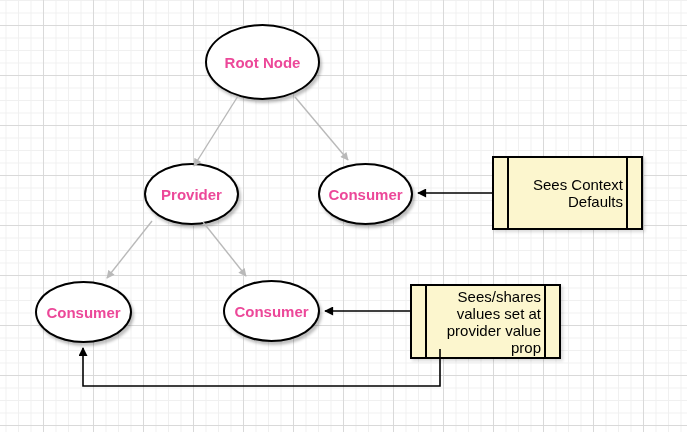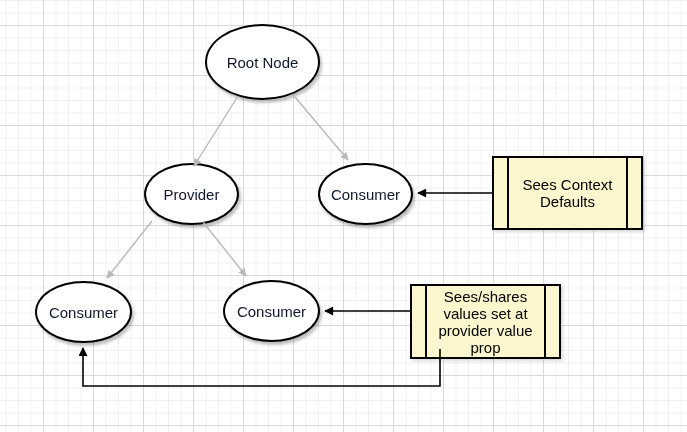--- a/index.html
+++ b/index.html
@@ -18,23 +18,24 @@
     background-position:43px 0,0 25px,5.5px 0,0 0;
   }
   .edges{position:absolute;left:0;top:0;width:687px;height:432px;pointer-events:none;z-index:3;}
   .node{
     position:absolute;
     box-sizing:border-box;
     background:#ffffff;
     border:2px solid #000000;
     border-radius:50%;
     display:flex;align-items:center;justify-content:center;
-    font-size:15px;color:#0f172a;text-align:center;
+    font-size:15px;color:#ec4899;text-align:center;
     box-shadow:2px 3px 3px rgba(0,0,0,0.25);
     z-index:2;
+    font-weight:bold;
   }
   .node-root{left:205px;top:24px;width:115px;height:76px;}
   .node-provider{left:144px;top:163px;width:95px;height:62px;}
   .node-consumer-mid{left:318px;top:163px;width:95px;height:62px;}
   .node-consumer-bl{left:35px;top:281px;width:97px;height:62px;}
   .node-consumer-bm{left:223px;top:280px;width:97px;height:62px;}
   .note{
     position:absolute;
     box-sizing:border-box;
     background:#fcf6ce;
@@ -43,21 +44,21 @@
     z-index:2;
   }
   .note-1{left:492px;top:156px;width:151px;height:74px;}
   .note-2{left:410px;top:274px;width:151px;height:75px;margin-top:10px;}
   .note .bar{position:absolute;top:0;bottom:0;width:2px;background:#000000;}
   .note .bar-left{left:13px;}
   .note .bar-right{right:13px;}
   .note .note-text{
     position:absolute;left:17px;right:17px;top:0;bottom:0;
     display:flex;align-items:center;justify-content:center;
-    font-size:15px;line-height:17px;color:#000000;text-align:center;
+    font-size:15px;line-height:17px;color:#000000;text-align:right;
     padding:0 1px;
   }
 </style>
 </head>
 <body>
 
 <div class="canvas">
 
   <svg class="edges" width="687" height="432" viewBox="0 0 687 432" xmlns="http://www.w3.org/2000/svg">
     <defs>

